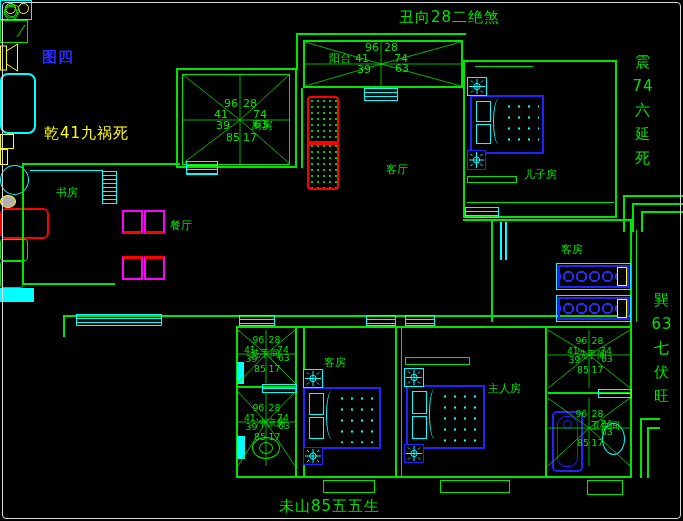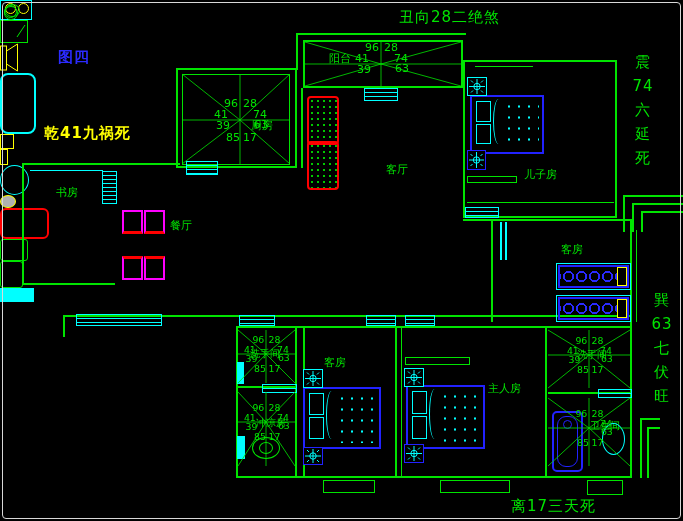--- a/index.html
+++ b/index.html
@@ -34,24 +34,24 @@
   .tub-in{position:absolute;left:3px;top:3px;right:3px;bottom:3px;border:1px solid #2222ff;border-radius:9px;}
   .oval{position:absolute;border-radius:50%;}
   .chairM{position:absolute;border:2px solid #ff00ff;}
   svg{position:absolute;overflow:visible;}
 </style>
 </head>
 <body>
 
 <div id="canvas">
 
-  <div class="ann b" style="left:58px;top:48px;">图四</div>
+  <div class="ann b" style="left:42px;top:48px;">图四</div>
   <div class="ann g" style="left:399px;top:8px;text-align:center;">丑向28二绝煞</div>
-  <div class="ann y" style="left:44px;top:124px;font-weight:bold;">乾41九祸死</div>
-  <div class="ann g" style="left:511px;top:497px;">离17三天死</div>
+  <div class="ann y" style="left:44px;top:124px;">乾41九祸死</div>
+  <div class="ann g" style="left:279px;top:497px;">未山85五五生</div>
   <div class="ann g vert" style="left:632px;top:50px;">震
 74
 六
 延
 死</div>
   <div class="ann g vert" style="left:651px;top:288px;">巽
 63
 七
 伏
 旺</div>

